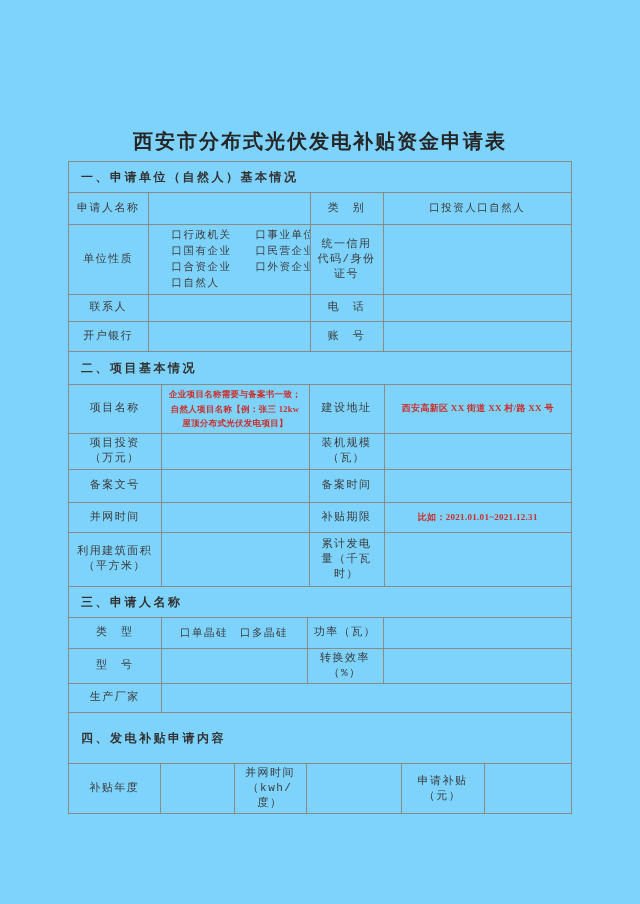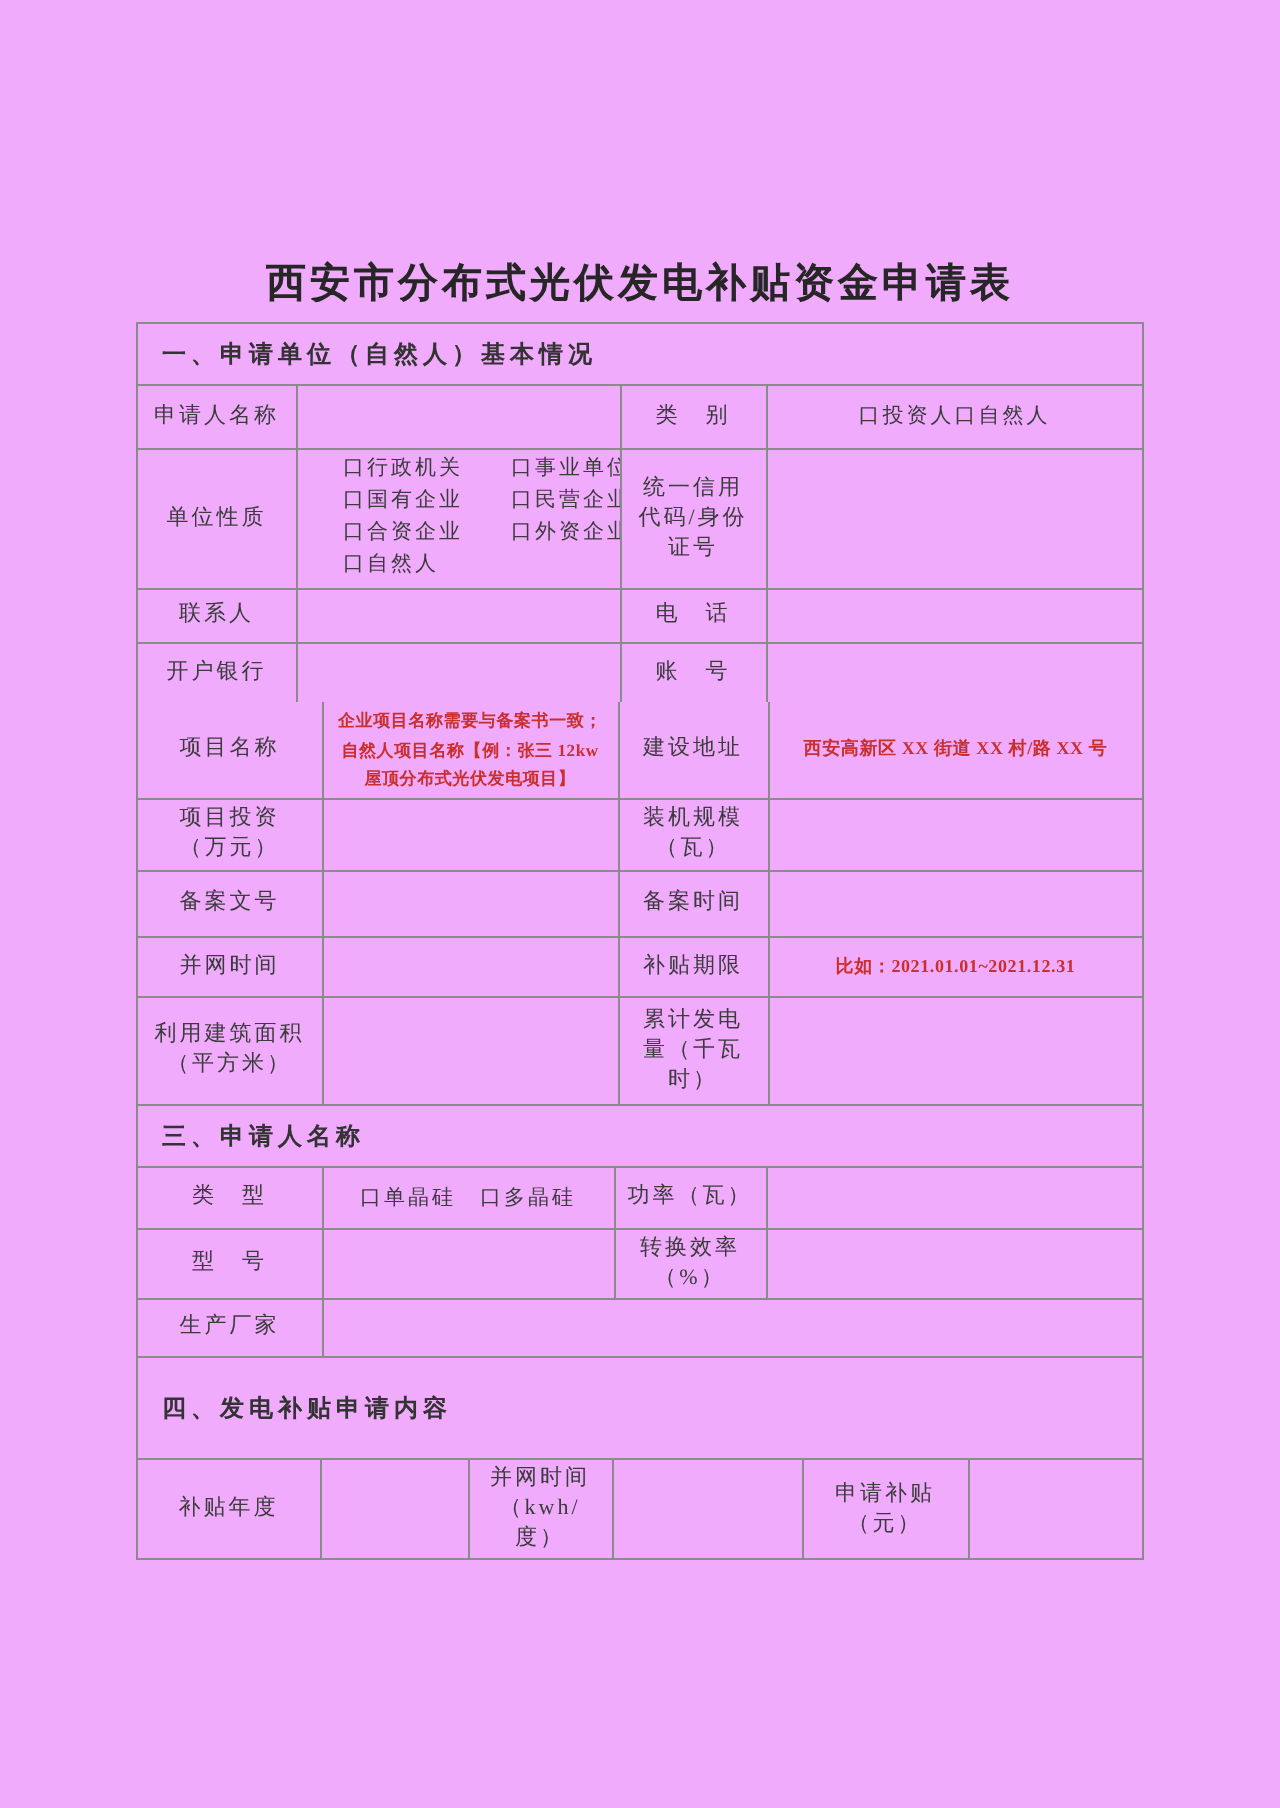--- a/index.html
+++ b/index.html
@@ -7,21 +7,21 @@
     --table-border:#8a8a8a;
     --text:#3b3b3b;
   }
   html,body{margin:0;padding:0;}
   body{
     width:640px;height:904px;background:#ffffff;
     font-family:"Liberation Serif","DejaVu Serif",serif;
     color:var(--text);
     -webkit-font-smoothing:antialiased;
   }
-  .page{position:relative;width:640px;height:904px;overflow:hidden;background:#f0abfc;}
+  .page{position:relative;width:640px;height:904px;overflow:hidden;background:#7dd3fc;}
   .title{
     margin:128px 0 0 0;text-align:center;
     font-size:20px;font-weight:bold;letter-spacing:2px;color:#262626;
   }
   .subtitle{
     position:relative;height:16px;margin-top:15px;
     font-size:11.5px;letter-spacing:1px;color:#3f3f3f;
   }
   .subtitle span{position:absolute;top:0;white-space:nowrap;}
   .sub-applicant{left:78px;}
@@ -49,21 +49,21 @@
     width:100%;border-collapse:collapse;border-style:hidden;
     table-layout:fixed;
   }
   td{
     border:1px solid var(--table-border);
     font-size:11px;vertical-align:middle;padding:2px 4px;
     overflow:hidden;
   }
   td.lbl{
     text-align:center;letter-spacing:1.5px;
-    white-space:pre-line;line-height:15px;color:#3b3b3b;
+    white-space:pre-line;line-height:15px;color:#3b3b3b;font-family:Liberation Mono, monospace;
   }
   td.val{text-align:center;white-space:pre-line;}
   td.opts{
     text-align:left;padding-left:23px;
     white-space:pre;letter-spacing:1.5px;line-height:16px;font-size:10.5px;
   }
   td.opts-center{
     text-align:center;white-space:pre;letter-spacing:1.5px;font-size:10.5px;
   }
   td.note{
@@ -116,20 +116,21 @@
       </tr>
       <tr style="height:30px">
         <td class="lbl">开户银行</td>
         <td class="val"></td>
         <td class="lbl">账　号</td>
         <td class="val"></td>
       </tr>
     </tbody>
       </table>
 
+    <div class="sec-hdr" style="height:32px">二、项目基本情况</div>
     <table>
       <colgroup>
           <col style="width:92px">
           <col style="width:148px">
           <col style="width:75px">
           <col>
         </colgroup>
       <tbody>
           <tr style="height:46px">
         <td class="lbl">项目名称</td>

